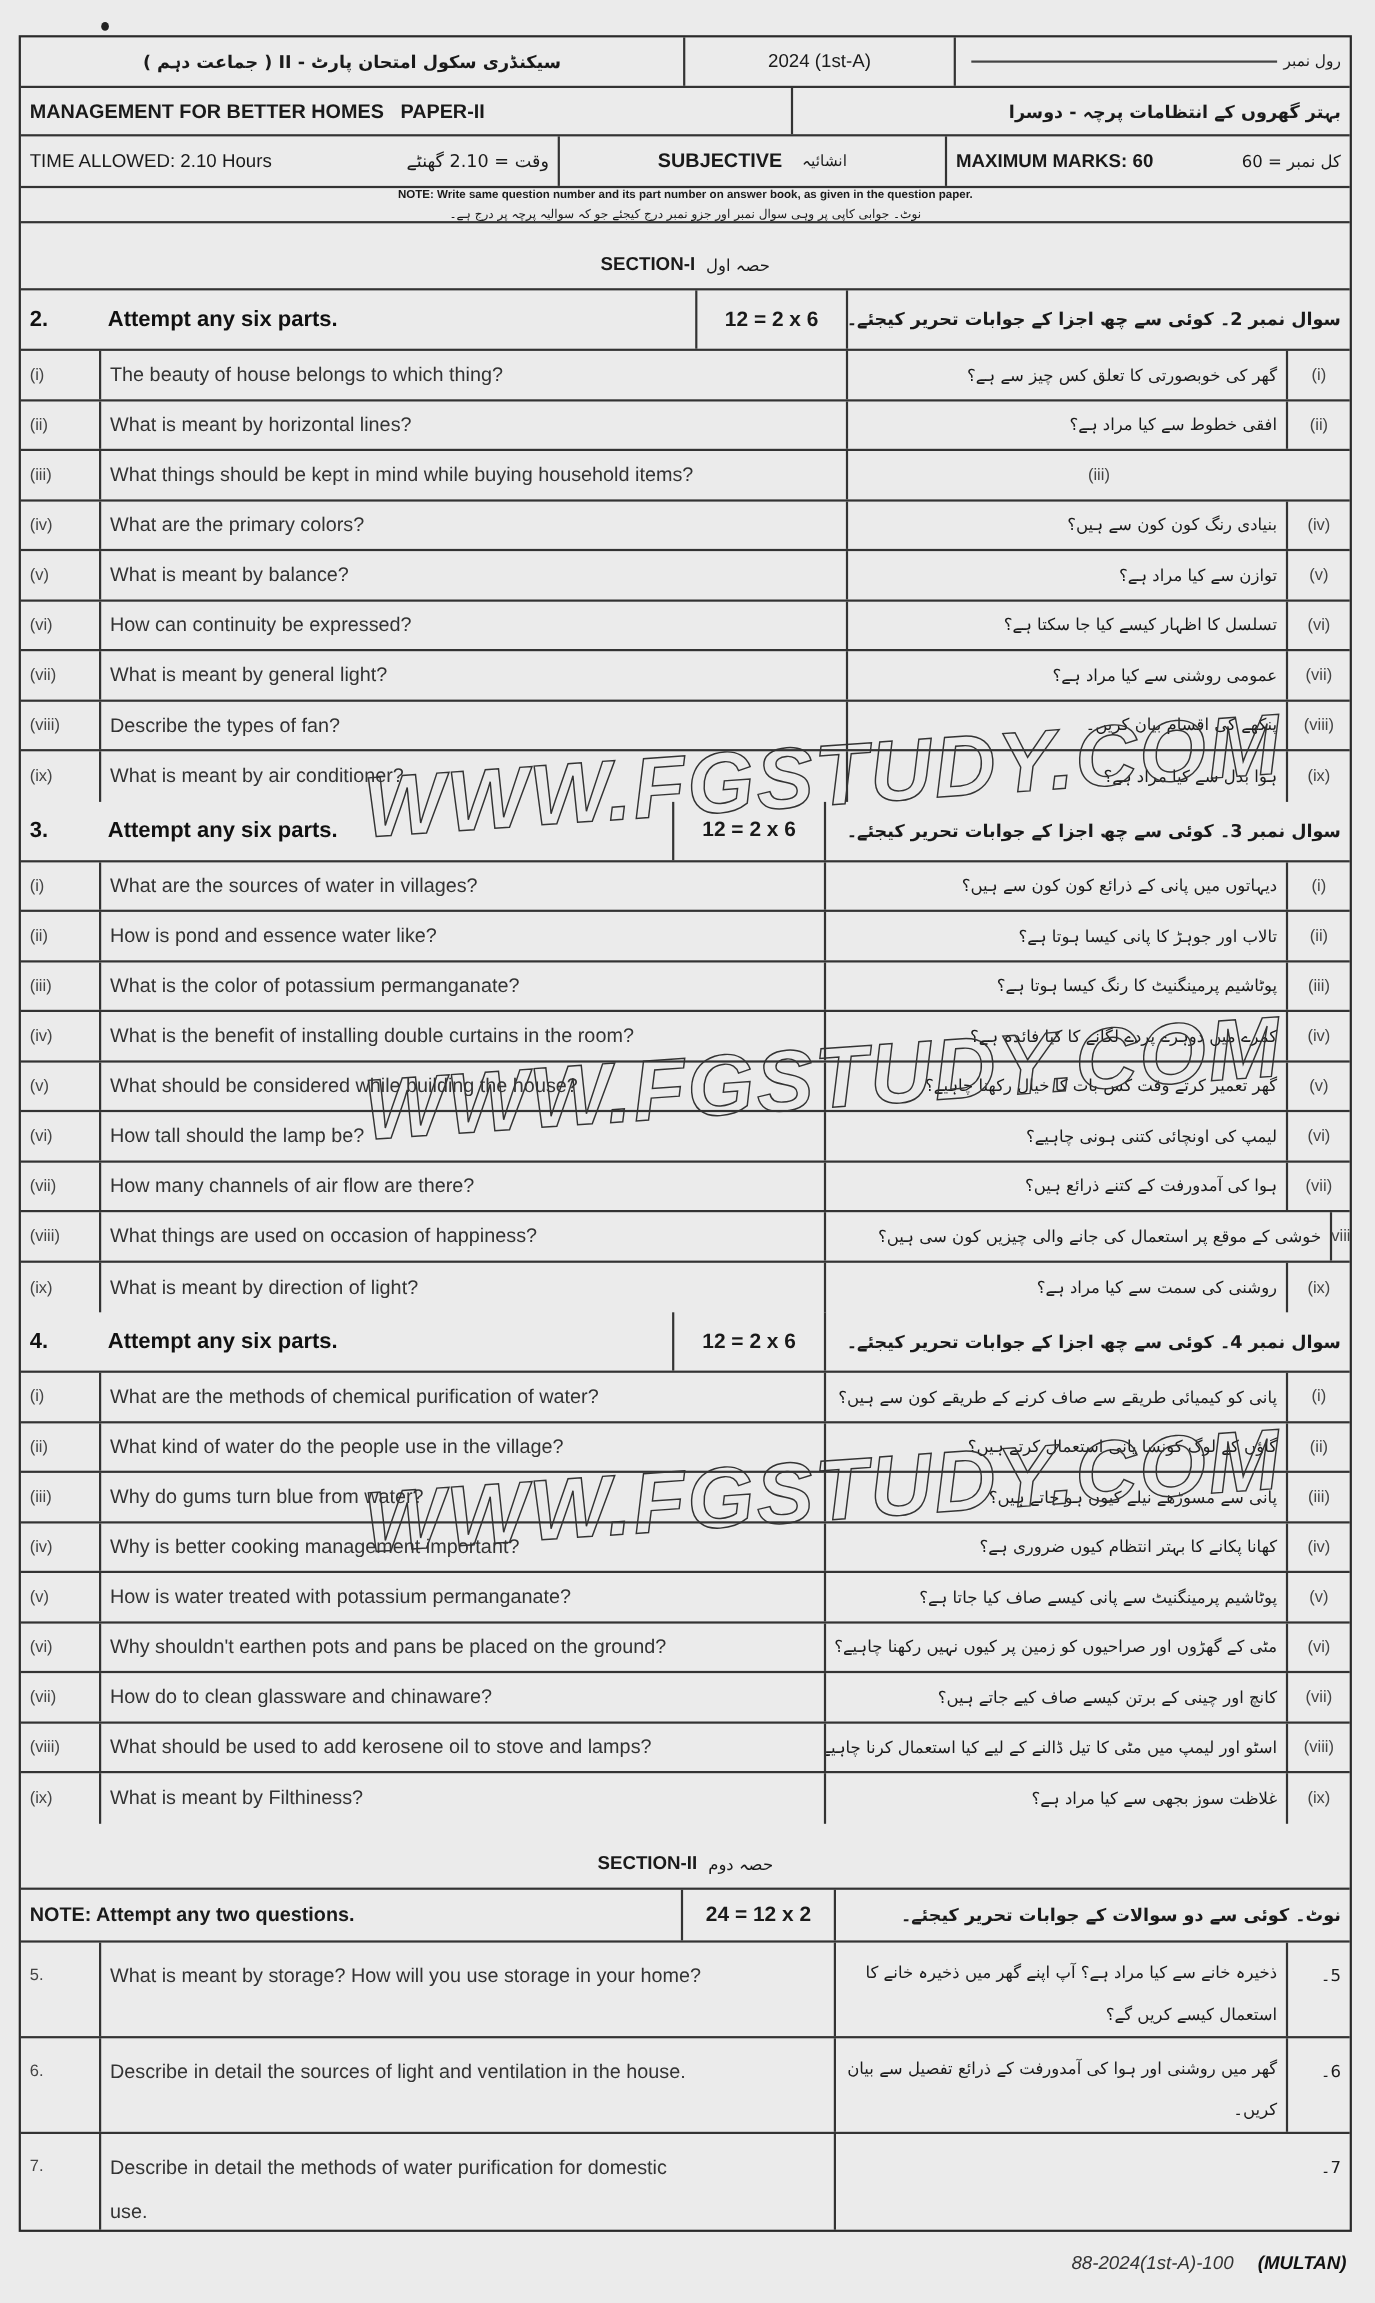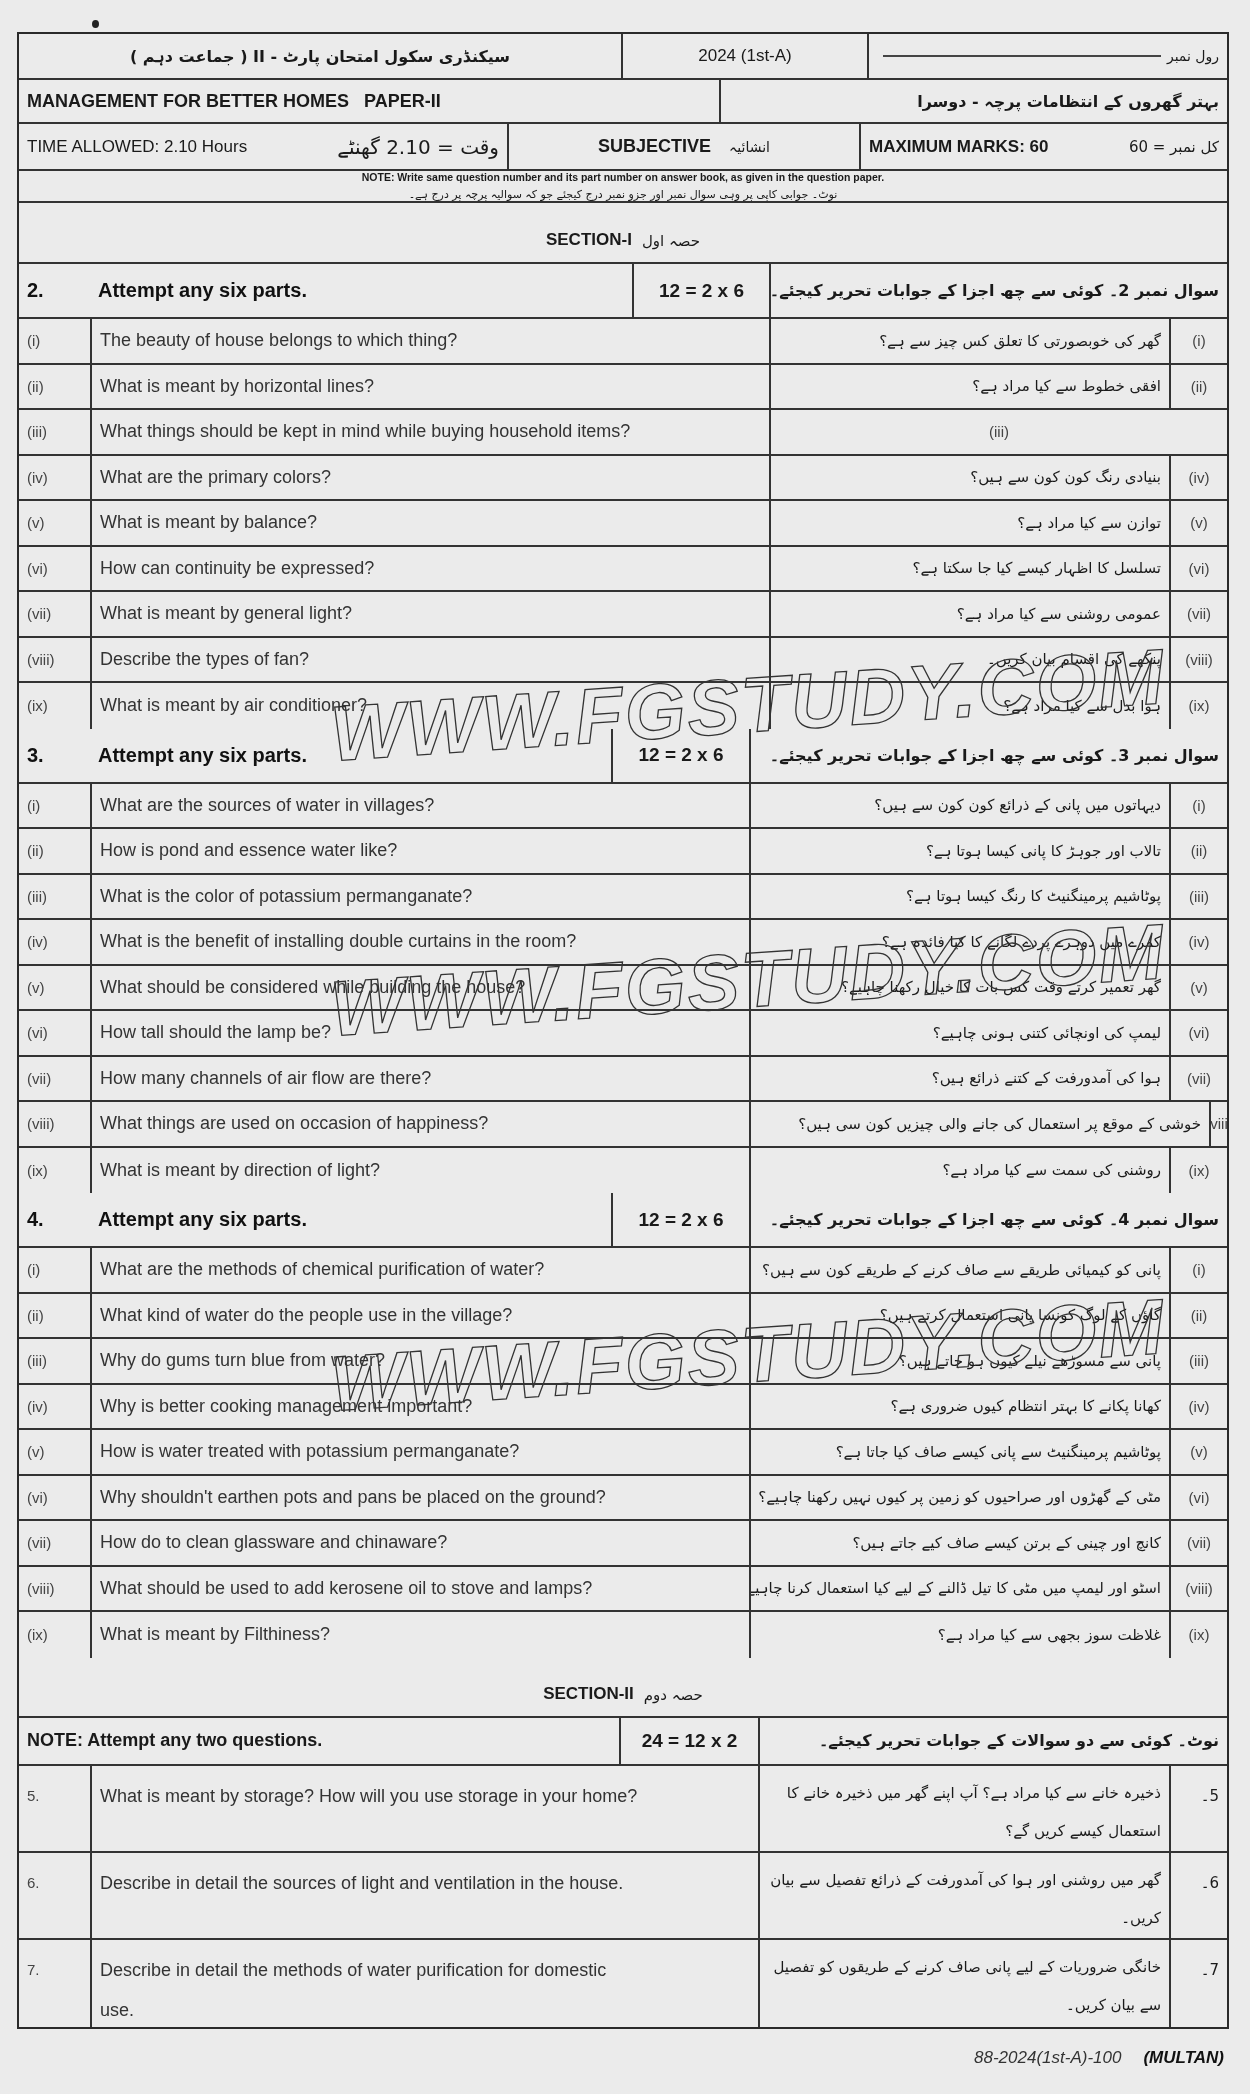--- a/index.html
+++ b/index.html
@@ -43,21 +43,21 @@
   </div>
 
   <div class="row" style="height:44px;">
     <div class="cell bold" style="width:700px;font-size:18px;white-space:pre;text-align:center;">MANAGEMENT FOR BETTER HOMES   PAPER-II</div>
     <div class="cell bl urdu bold" style="flex:1;font-size:16px;">بہتر گھروں کے انتظامات    پرچہ - دوسرا</div>
   </div>
 
   <div class="row" style="height:47px;">
     <div class="cell" style="width:488px;justify-content:space-between;">
       <span style="font-size:17px;">TIME ALLOWED: 2.10  Hours</span>
-      <span class="urdu" style="font-size:20px;direction:rtl;">وقت = 2.10 گھنٹے</span>
+      <span class="urdu" style="font-size:16px;direction:rtl;">وقت = 2.10 گھنٹے</span>
     </div>
     <div class="cell bl center" style="width:352px;justify-content:center;gap:18px;">
       <span class="bold" style="font-size:18px;">SUBJECTIVE</span>
       <span class="urdu" style="font-size:14px;">انشائیہ</span>
     </div>
     <div class="cell bl" style="flex:1;justify-content:space-between;">
       <span class="bold" style="font-size:17px;">MAXIMUM MARKS: 60</span>
       <span class="urdu" style="font-size:15px;direction:rtl;">کل نمبر = 60</span>
     </div>
   </div>
@@ -284,21 +284,20 @@
       </div>
       <div class="row" style="height: 87px;">
         <div class="cell idx tall" style="width:71px;">6.</div>
         <div class="cell bl en tall" style="width:668px;padding-right:120px;">Describe in detail the sources of light and ventilation in the house.</div>
         <div class="cell bl urdu tall" style="width:411px;white-space:normal;line-height:38px;padding-top:8px;">گھر میں روشنی اور ہوا کی آمدورفت کے ذرائع تفصیل سے بیان کریں۔</div>
         <div class="cell bl urdu tall" style="flex:1;">6۔</div>
       </div>
       <div class="row" style="height: 87px;">
         <div class="cell idx tall" style="width:71px;">7.</div>
         <div class="cell bl en tall" style="width:668px;padding-right:120px;">Describe in detail the methods of water purification for domestic use.</div>
-        <div class="cell bl urdu tall" style="width:411px;white-space:normal;line-height:38px;padding-top:8px;">خانگی ضروریات کے لیے پانی صاف کرنے کے طریقوں کو تفصیل سے بیان کریں۔</div>
         <div class="cell bl urdu tall" style="flex:1;">7۔</div>
       </div>
     </div>
 </div>
 
 <div class="watermark" style="left:330px;top:660px;">WWW.FGSTUDY.COM</div>
 <div class="watermark" style="left:330px;top:935px;">WWW.FGSTUDY.COM</div>
 <div class="watermark" style="left:330px;top:1310px;">WWW.FGSTUDY.COM</div>
 
 <div class="footer">

